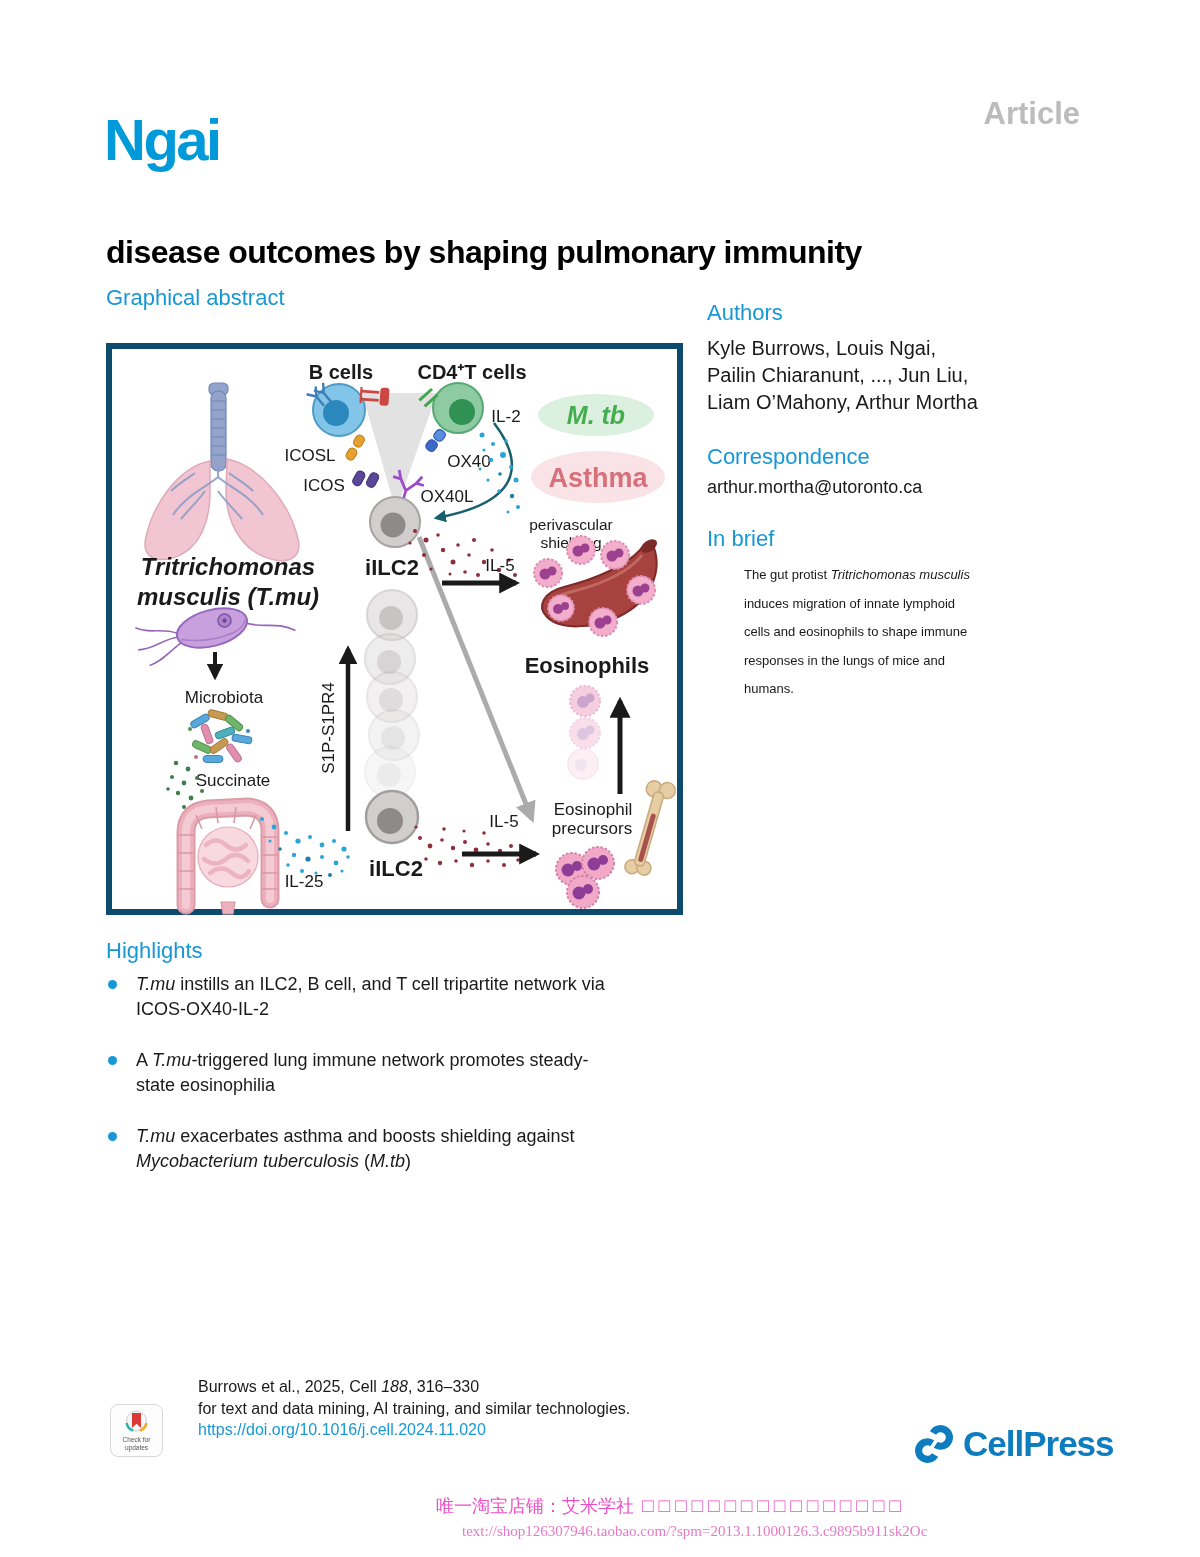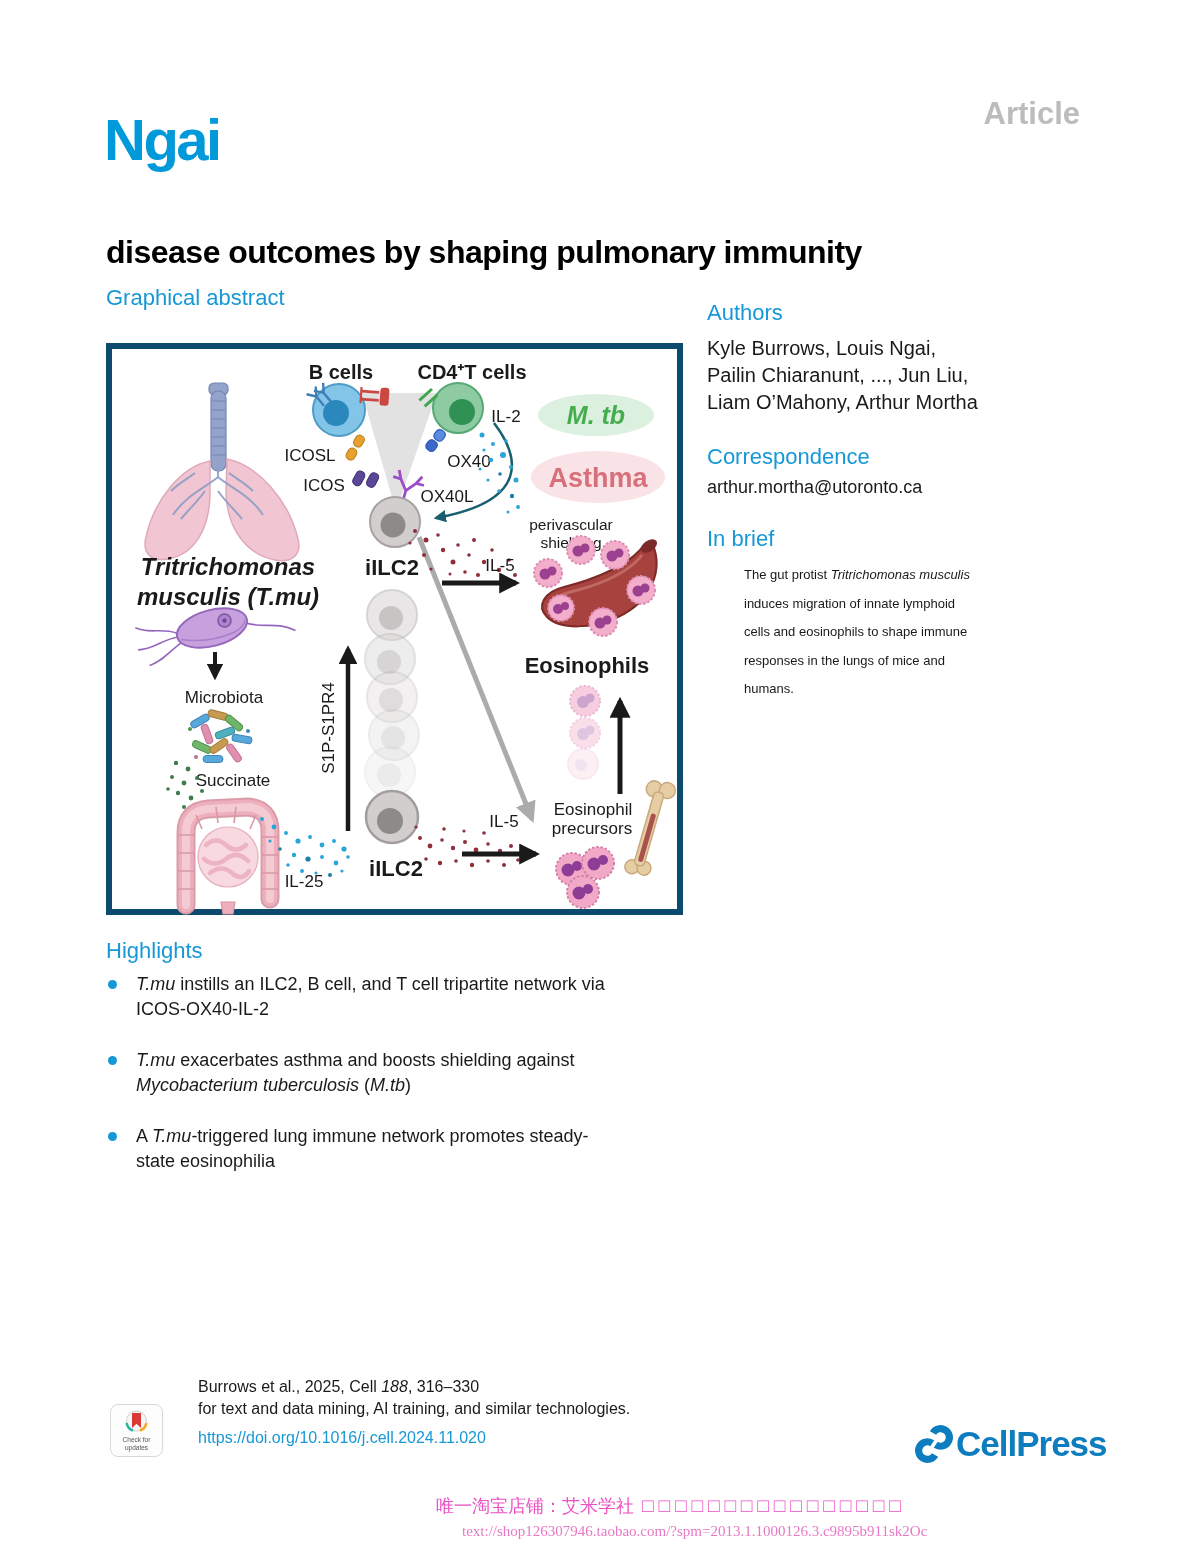--- a/index.html
+++ b/index.html
@@ -57,24 +57,24 @@
     border-radius:50%; background:#1798D6;
   }
   .hl-text { font-size:18px; line-height:25px; white-space:pre-line; }
 
   
   .badge {
     position:absolute; left:110px; top:1404px; width:53px; height:53px;
     border:1px solid #D8D8D8; border-radius:8px; background:#FDFDFD;
   }
   .citation { position:absolute; left:198px; top:1376px; font-size:16px; line-height:21.5px; }
-  .doi { color:#1798D6;margin-top:8px; }
+  .doi { color:#1798D6; }
   .cellpress {
     position:absolute; left:912px; top:1422px;
-    display:flex; align-items:center; 
+    display:flex; align-items:center; gap:7px;
   }
   .cellpress-text { font-size:35px; font-weight:bold; color:#0E7DBF; letter-spacing:-1px; }
 
   
   .watermark { position:absolute; left:436px; top:1494px; }
   .wm-line1 { font-size:18px; color:#EC4FC4; white-space:nowrap; }
   .wm-boxes { letter-spacing:5px; margin-left:8px; font-size:19px; }
   .wm-line2 {
     font-family:"Liberation Serif", serif;
     font-size:15px; color:#E878C6; margin-top:5px; margin-left:26px; white-space:nowrap;
@@ -465,24 +465,24 @@
   <div class="inbrief-text"><span>The gut protist </span><i>Tritrichomonas musculis</i><span>
 induces migration of innate lymphoid
 cells and eosinophils to shape immune
 responses in the lungs of mice and
 humans.</span></div>
 
   <div class="sec-head hl-head">Highlights</div>
   <ul class="hl-list">
     <li class="hl-item"><span class="hl-dot"></span><span class="hl-text"><i>T.mu</i><span> instills an ILC2, B cell, and T cell tripartite network via
 ICOS-OX40-IL-2</span></span></li>
+    <li class="hl-item"><span class="hl-dot"></span><span class="hl-text"><span>A </span><i>T.mu</i><span>-triggered lung immune network promotes steady-
+state eosinophilia</span></span></li>
     <li class="hl-item"><span class="hl-dot"></span><span class="hl-text"><i>T.mu</i><span> exacerbates asthma and boosts shielding against
 </span><i>Mycobacterium tuberculosis</i><span> (</span><i>M.tb</i><span>)</span></span></li>
-    <li class="hl-item"><span class="hl-dot"></span><span class="hl-text"><span>A </span><i>T.mu</i><span>-triggered lung immune network promotes steady-
-state eosinophilia</span></span></li>
   </ul>
 
   <div class="badge">
     <svg width="51" height="51" viewBox="0 0 51 51">
       <circle cx="25.5" cy="16" r="10" fill="#F6F6F6" stroke="#CFCFCF" stroke-width="1"></circle>
       <path d="M15.6,18 A10,10 0 0,0 22,25.6" stroke="#2BB3A3" stroke-width="2.5" fill="none"></path>
       <path d="M35.4,18 A10,10 0 0,1 29,25.6" stroke="#F5A623" stroke-width="2.5" fill="none"></path>
       <path d="M21,8 h9 v15 l-4.5,-4.2 L21,23 z" fill="#D93A35"></path>
       <text x="25.5" y="37" font-size="6.5" fill="#555" text-anchor="middle">Check for</text>
       <text x="25.5" y="45" font-size="6.5" fill="#555" text-anchor="middle">updates</text>

